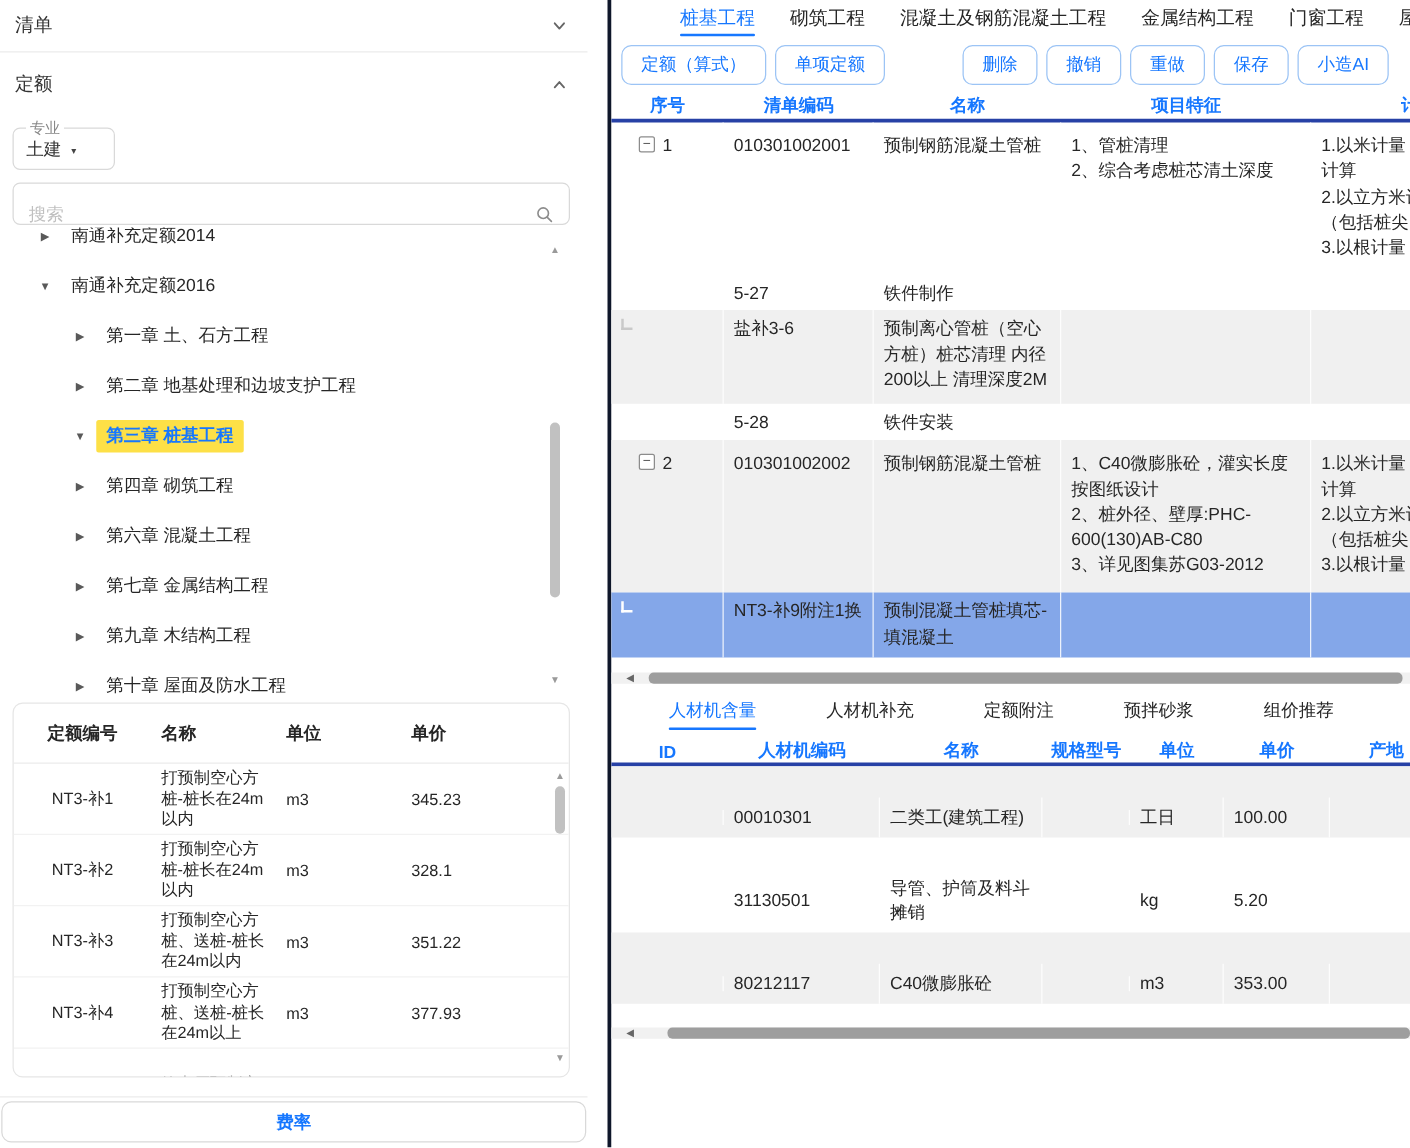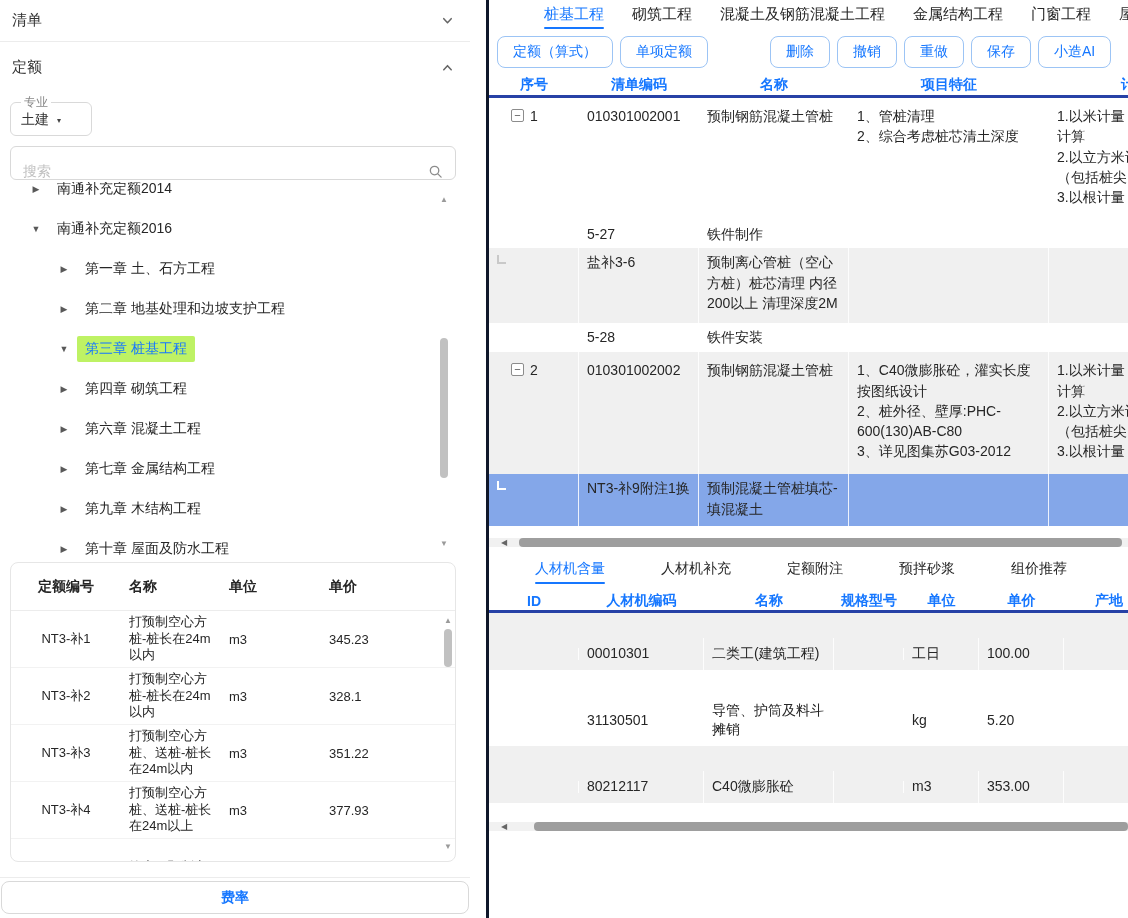--- a/index.html
+++ b/index.html
@@ -18,21 +18,21 @@
 .search{margin:10px 14px 0 10px;height:34px;border:1px solid #d9d9d9;border-radius:6px;display:flex;align-items:flex-end;padding:0 12px;background:#fff;}
 .search input{border:0;outline:0;flex:1;font-size:14px;color:#333;background:transparent;font-family:inherit;}
 .search input::placeholder{color:#c0c0c0;}
 .tree{position:relative;height:376px;overflow:hidden;margin-top:2px;}
 .tree-in{margin-top:-13px;}
 .titem{height:40px;display:flex;align-items:center;font-size:14px;color:#262626;cursor:pointer;}
 .titem .arr{font-size:9px;color:#595959;width:12px;margin-right:7px;text-align:center;flex:none;}
 .titem.l0{padding-left:30px;}
 .titem.l1{padding-left:58px;}
 .titem .lbl{padding:4px 8px;border-radius:2px;white-space:nowrap;}
-.titem.sel .lbl{color:#1677ff;background:#bef264;font-weight:400;}
+.titem.sel .lbl{color:#1677ff;background:#fde047;font-weight:700;}
 .vsb{position:absolute;width:8px;}
 .vsb .thumb{position:absolute;left:0;width:8px;background:#c1c1c1;border-radius:4px;}
 .sarr{position:absolute;font-size:8px;color:#9a9a9a;line-height:1;left:0;}
 .ltable{position:absolute;left:10px;right:14px;top:562px;height:300px;border:1px solid #e6e6e6;border-radius:8px;overflow:hidden;background:#fff;}
 .lth{display:flex;height:48px;align-items:center;font-size:14px;font-weight:700;color:#262626;border-bottom:1px solid #ececec;}
 .lth>div,.ltr>div{padding:0 8px;}
 .ltc0{width:110px;flex:none;text-align:center;}
 .ltc1{width:100px;flex:none;line-height:1.3;}
 .ltc2{width:100px;flex:none;}
 .ltc3{flex:1;}

